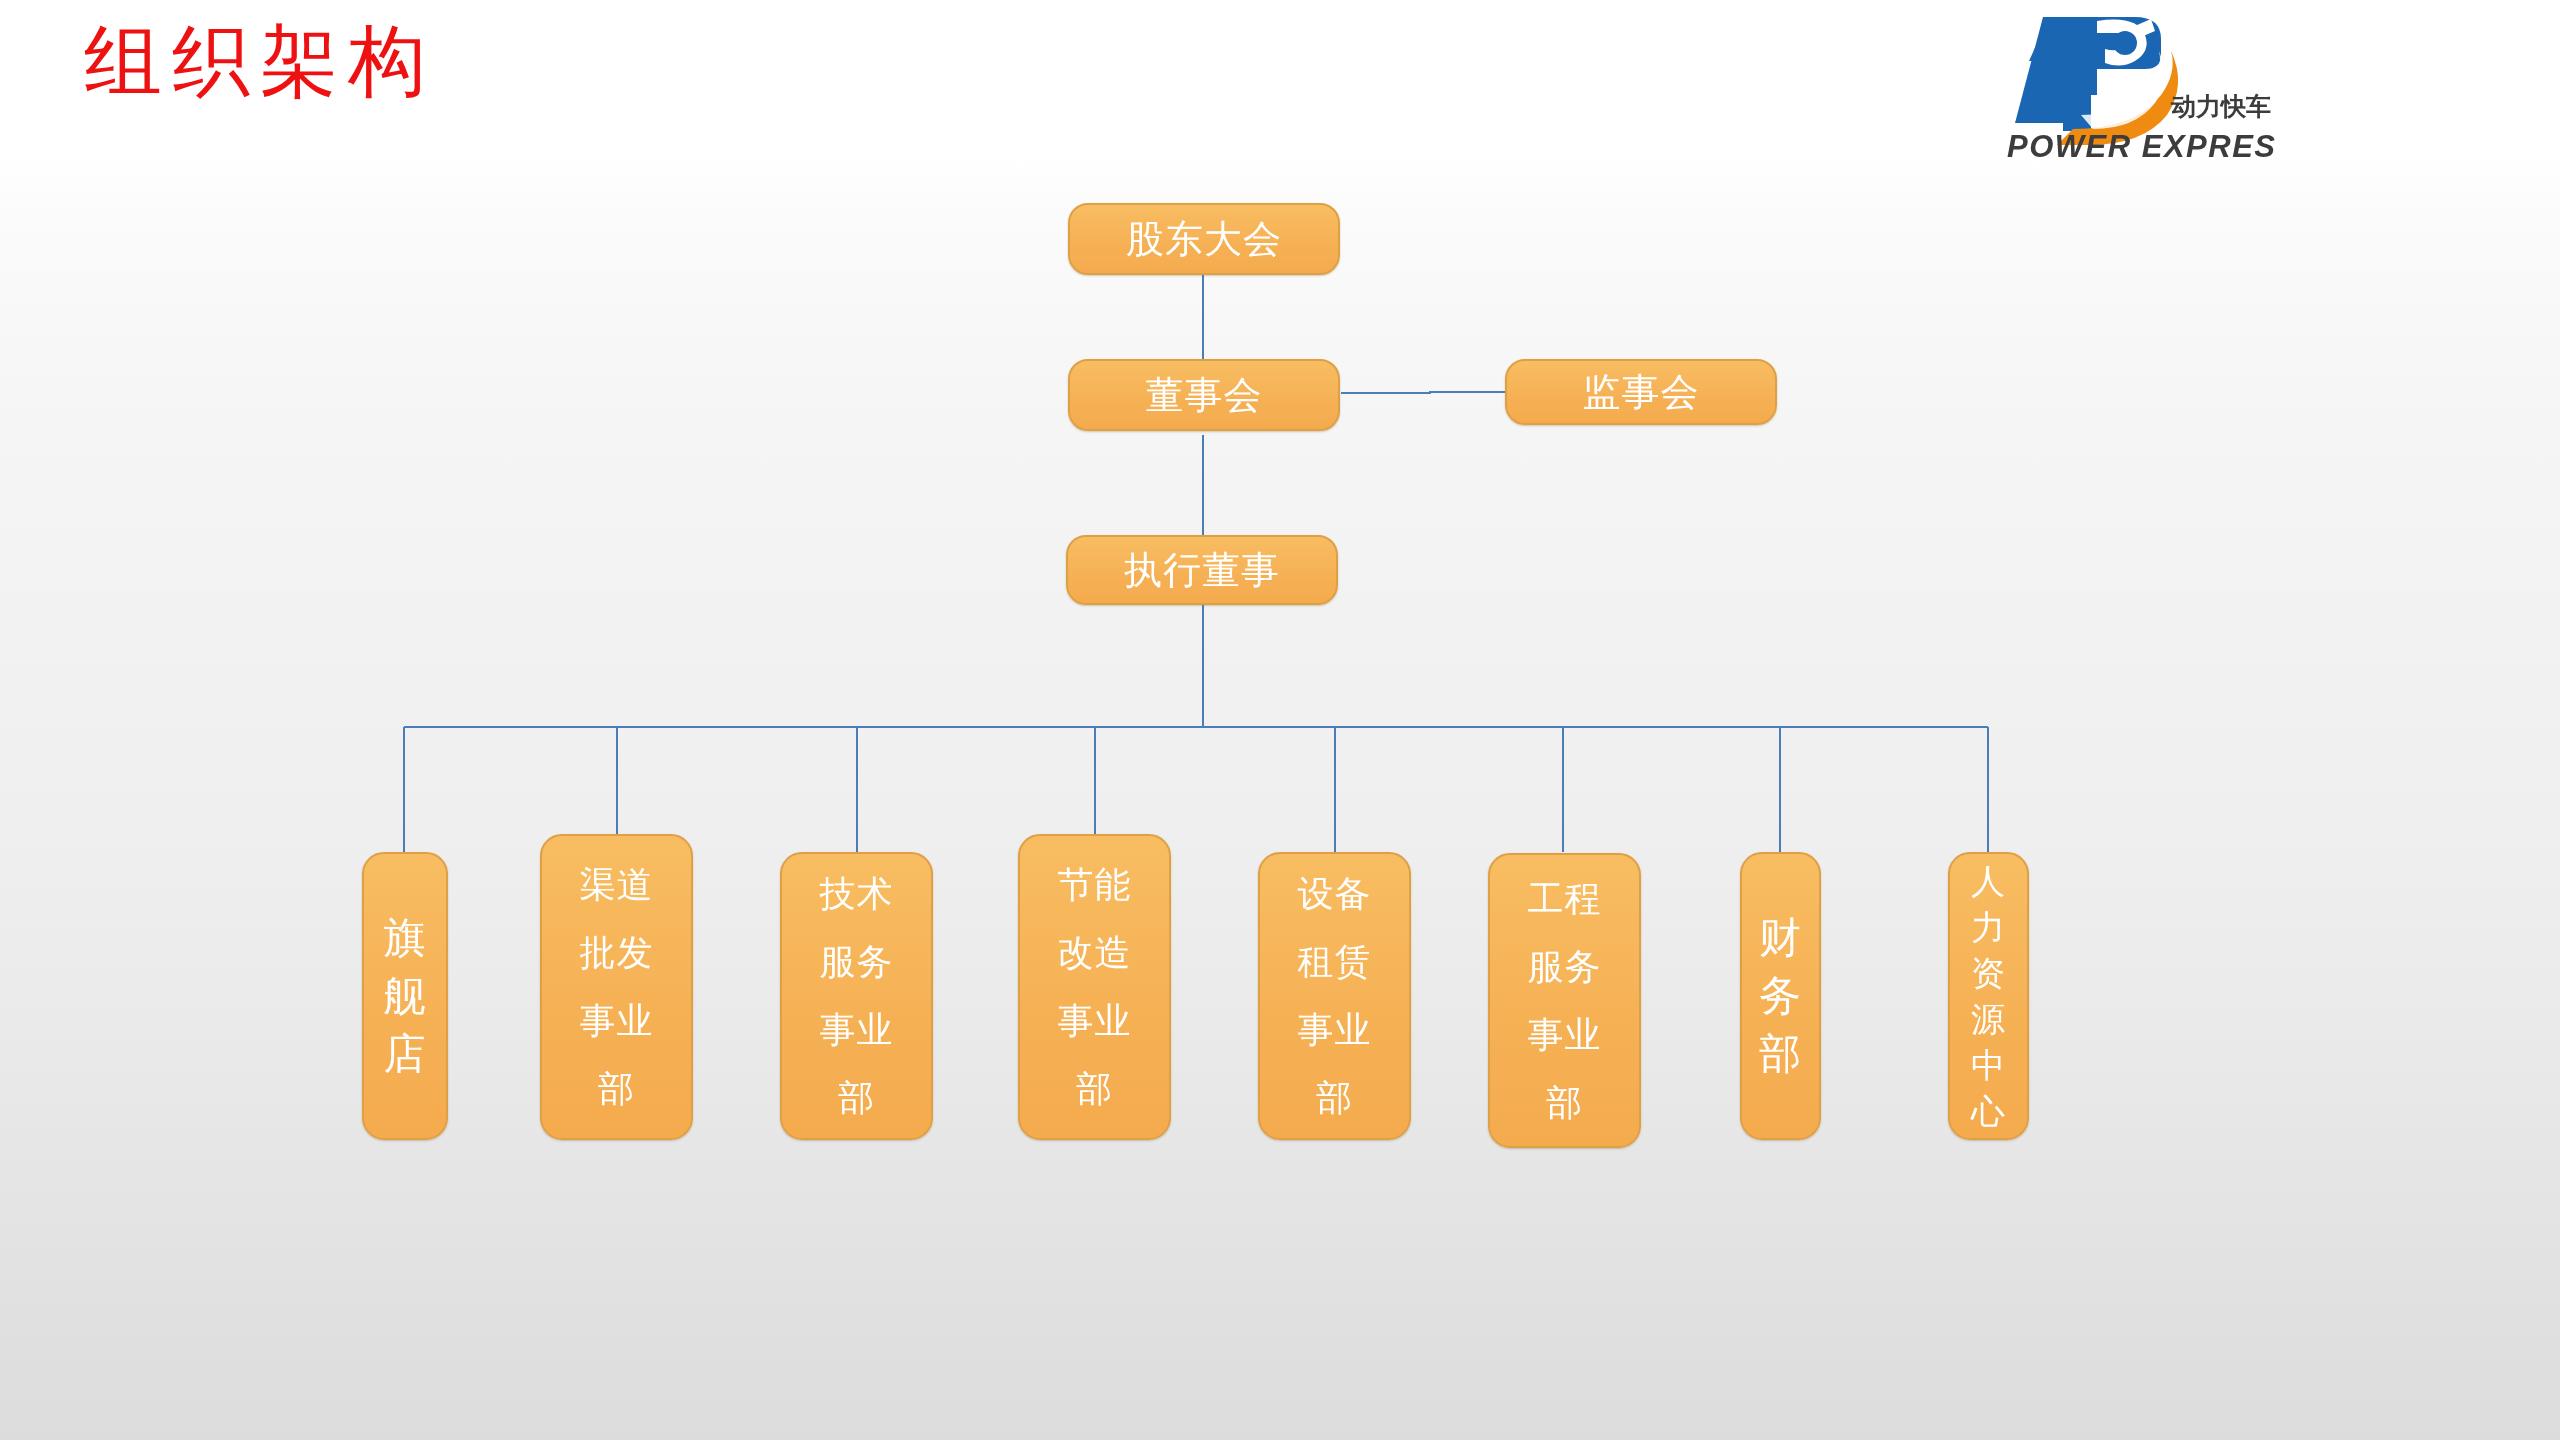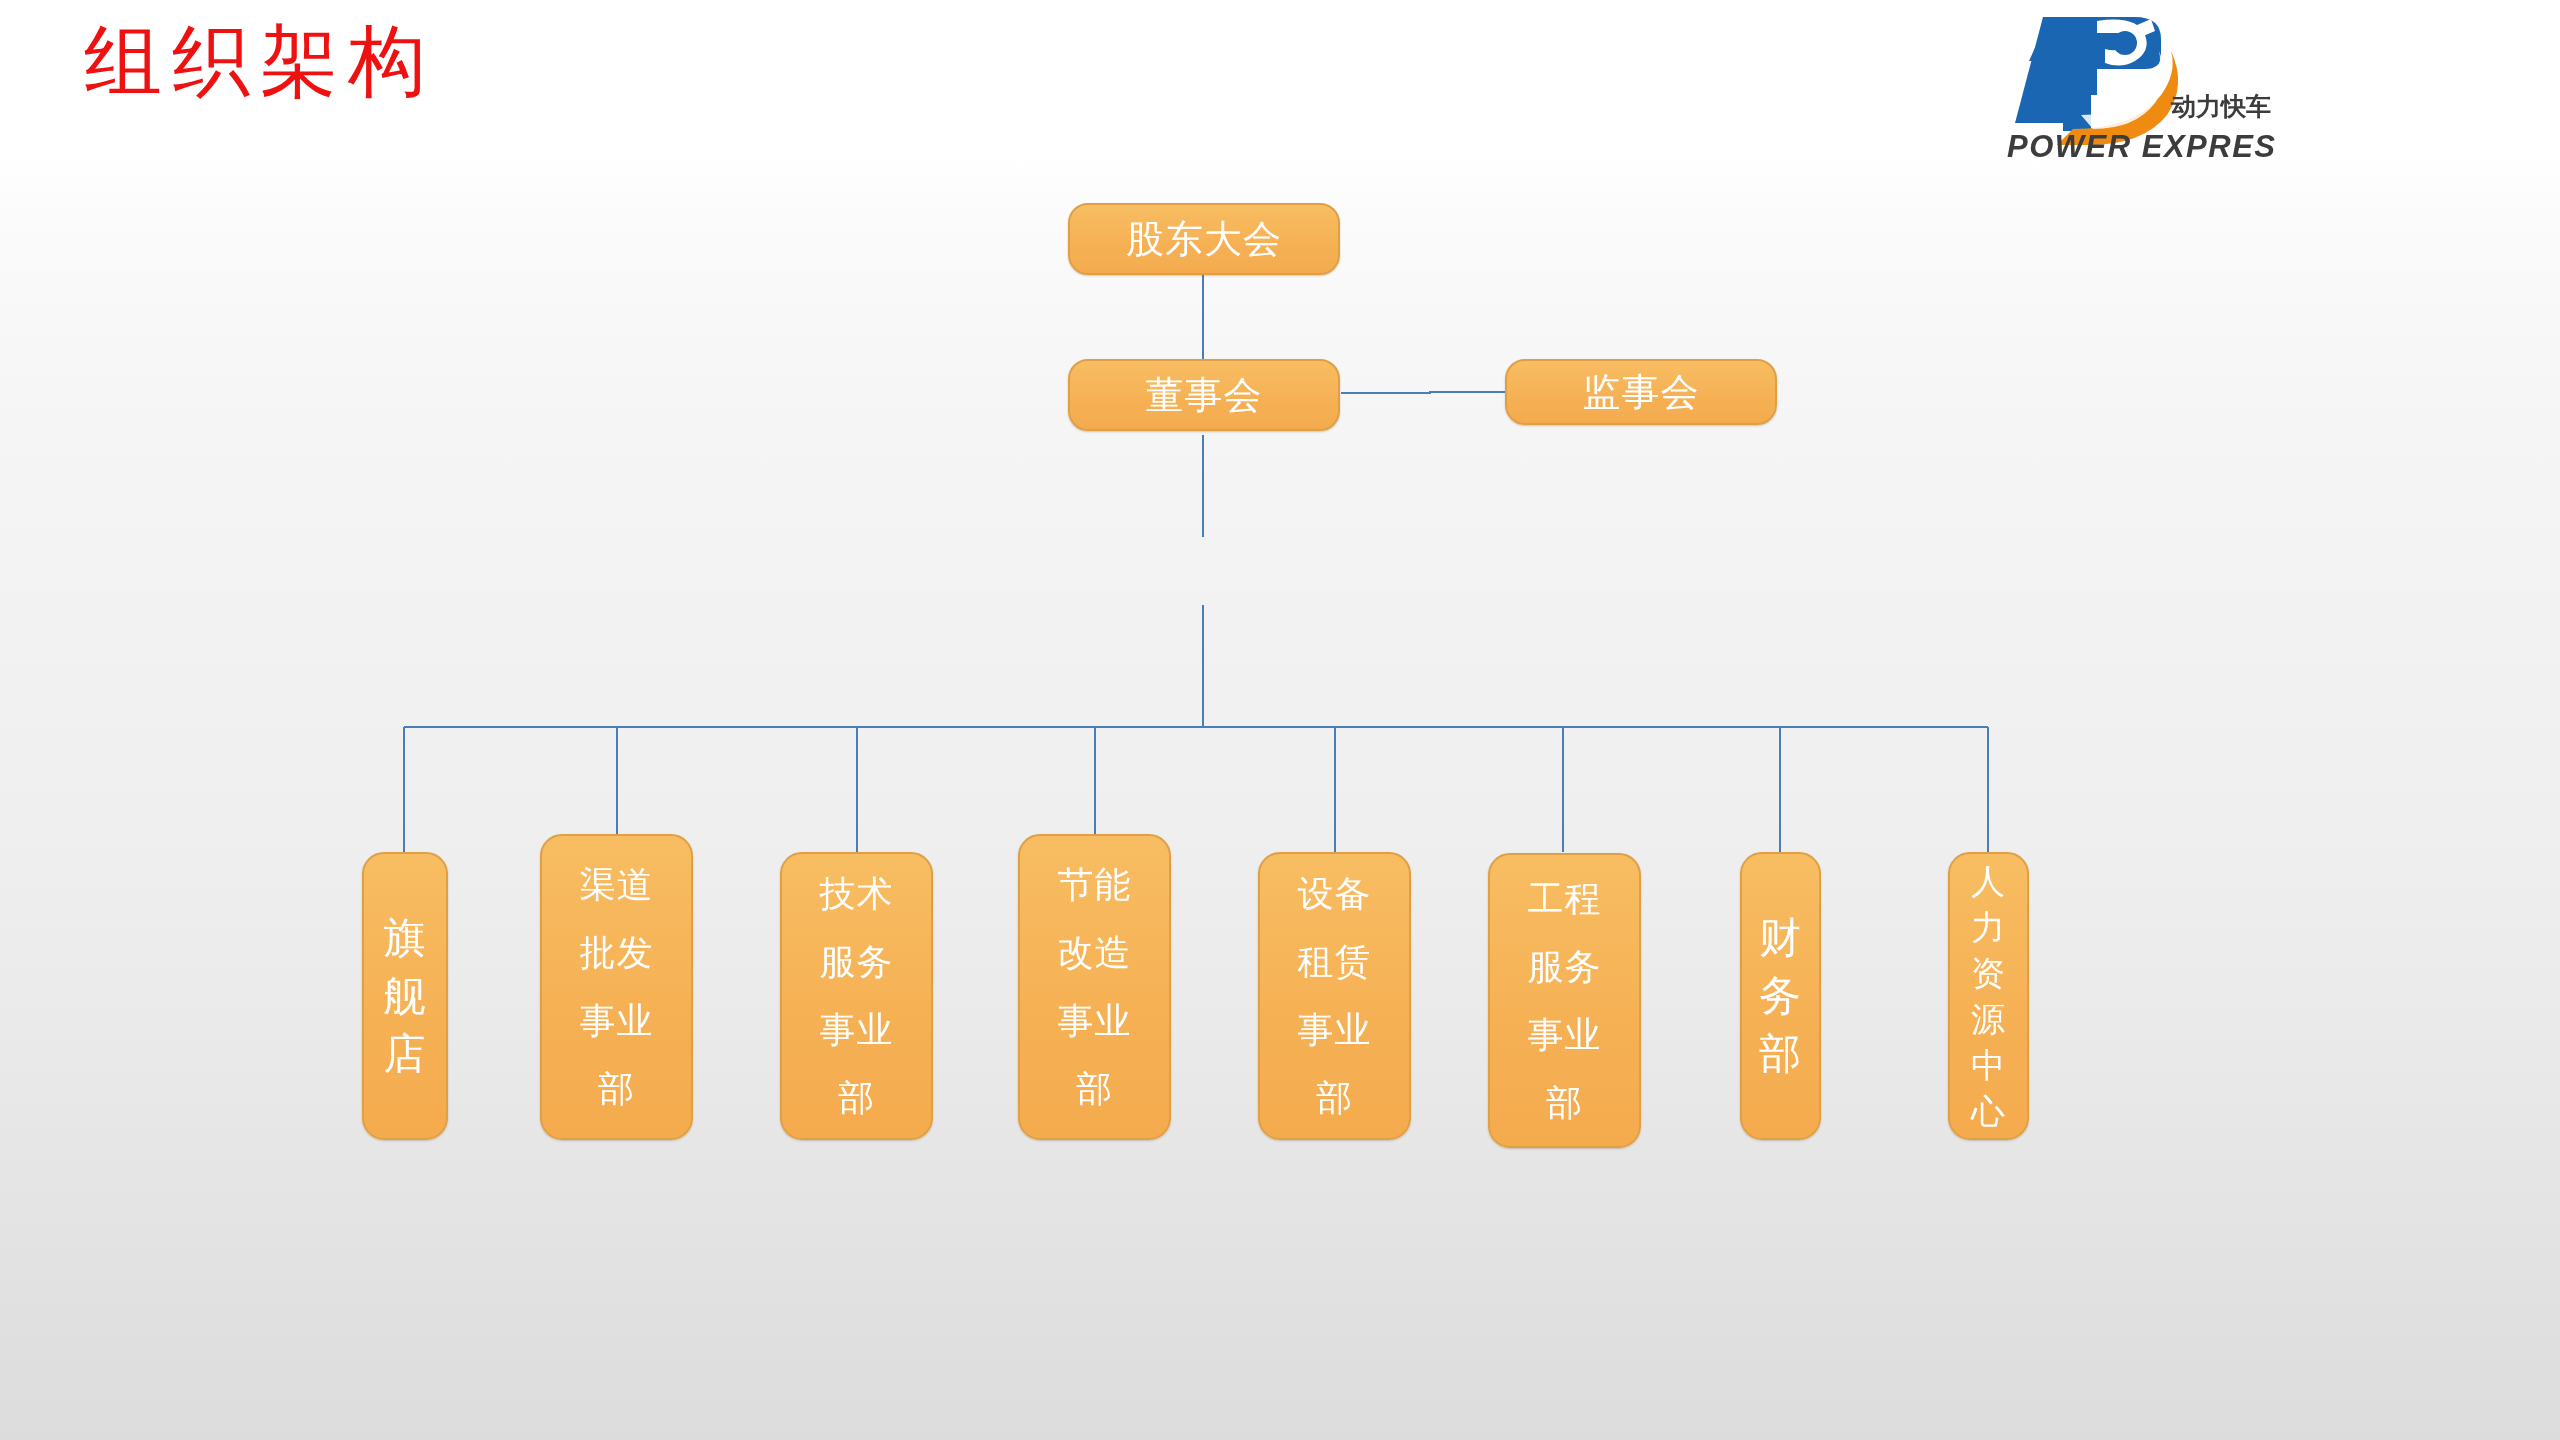--- a/index.html
+++ b/index.html
@@ -172,20 +172,23 @@
   </div>
 
   <div class="node tier-top" style="left:1068px; top:352px; width:272px; height:72px;">
     <span class="label">董事会</span>
   </div>
 
   <div class="node tier-top" style="left:1505px; top:352px; width:272px; height:66px;">
     <span class="label">监事会</span>
   </div>
 
+  <div class="node tier-top" style="left:1066px; top:528px; width:272px; height:70px;">
+    <span class="label">执行董事</span>
+  </div>
 
   <div class="node tier-dept narrow" style="left:362px; top:845px; width:86px; height:288px;">
     <span class="label">旗
 舰
 店</span>
   </div>
 
   <div class="node tier-dept" style="left:540px; top:827px; width:153px; height:306px;">
     <span class="label">渠道
 批发

